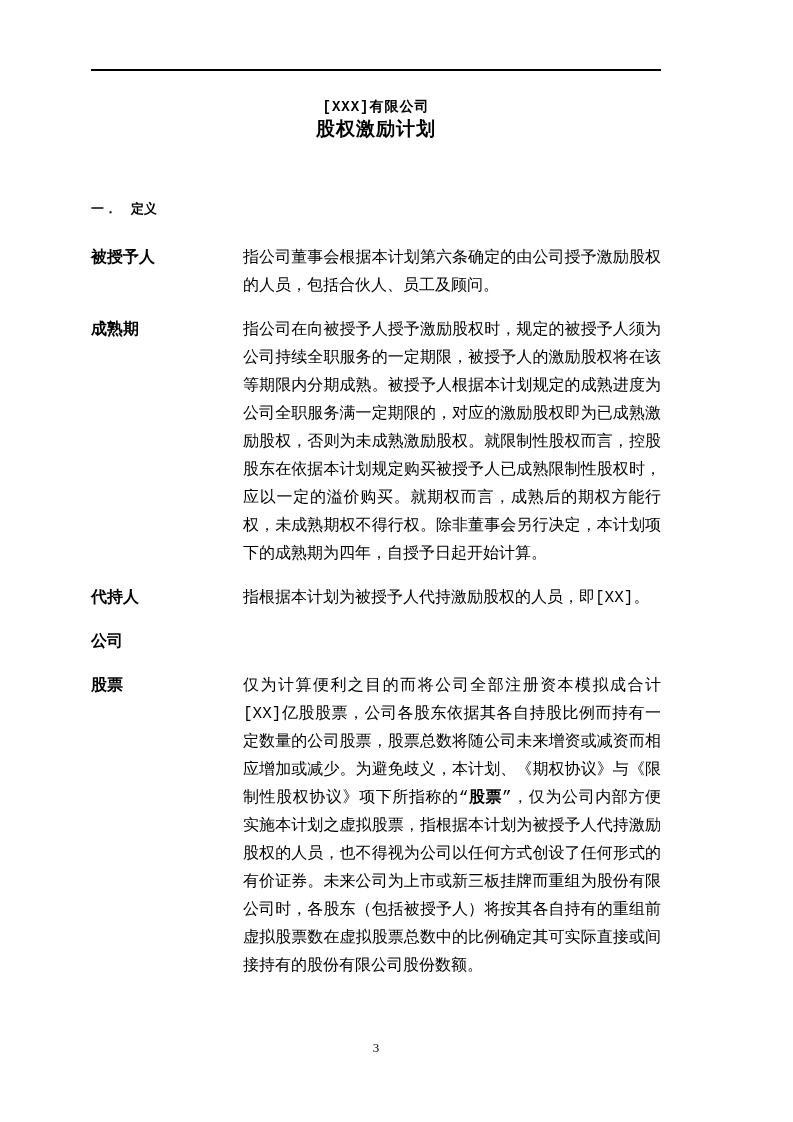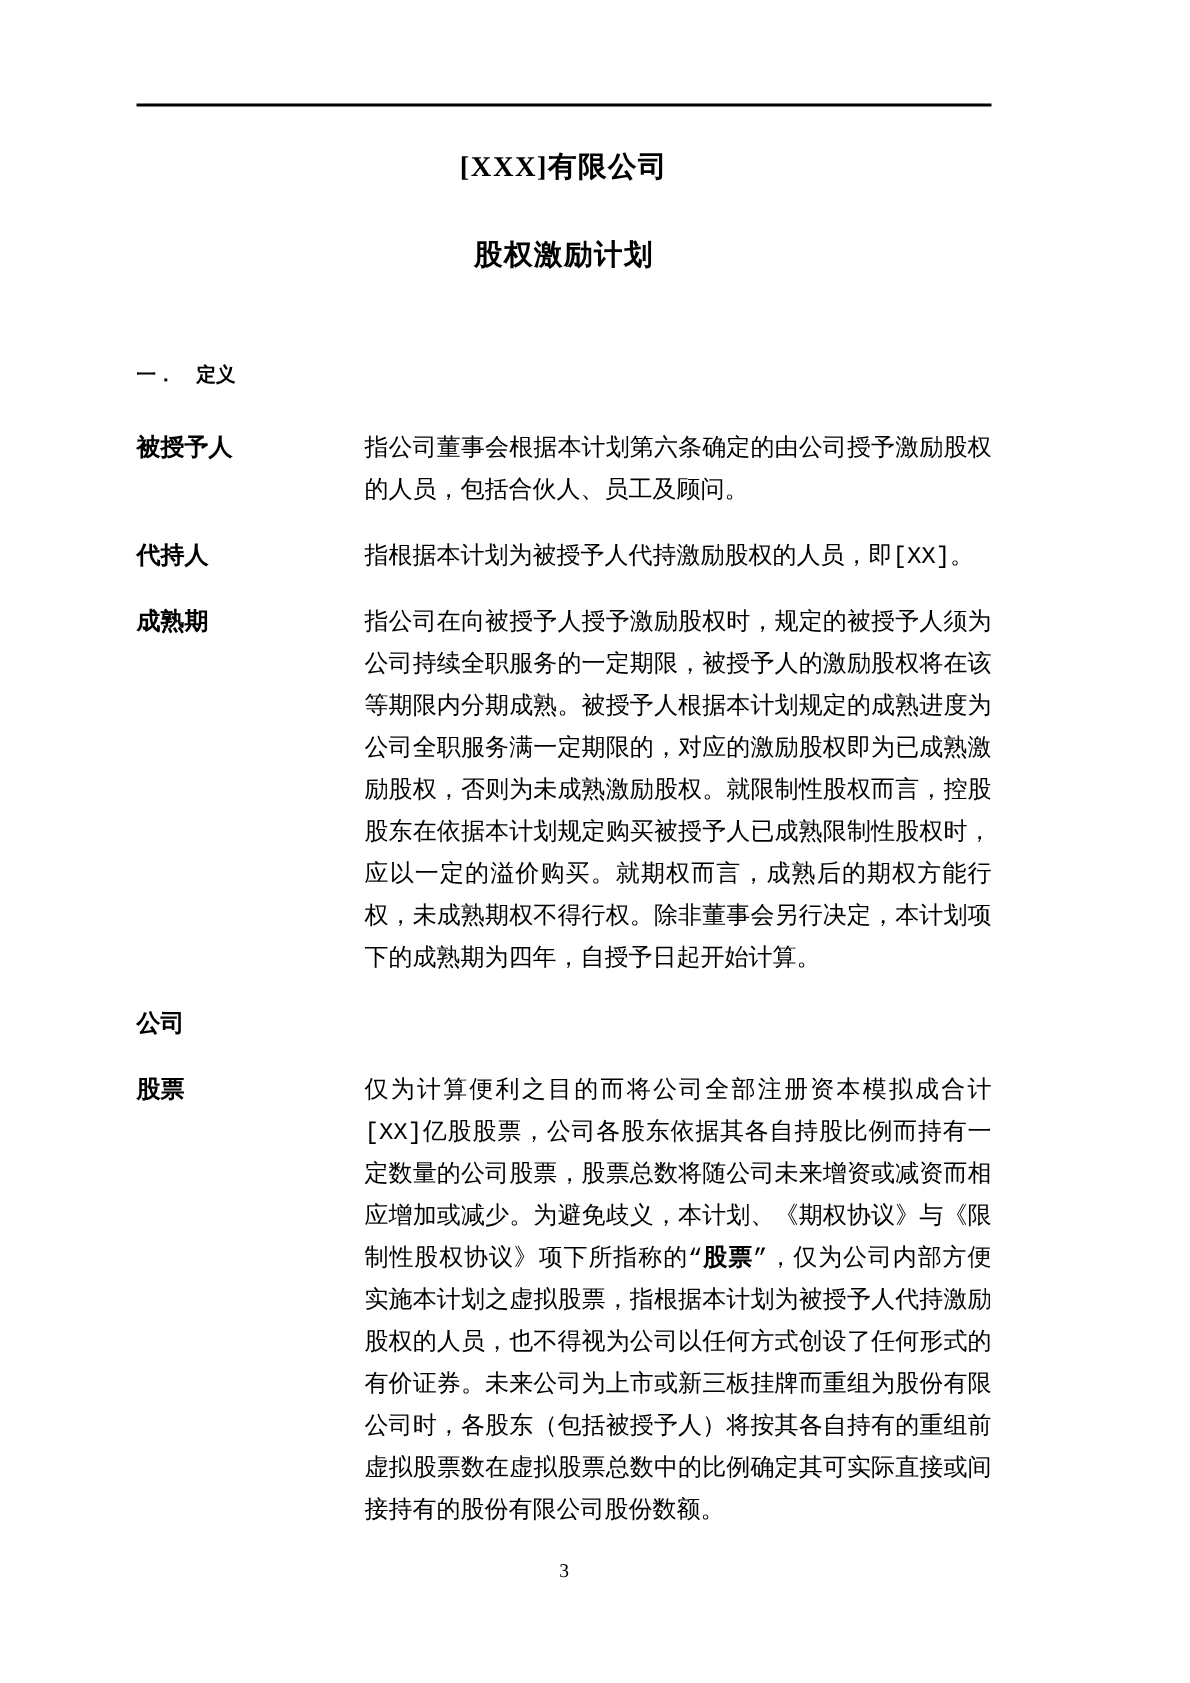--- a/index.html
+++ b/index.html
@@ -15,31 +15,31 @@
     background: #ffffff;
     padding: 0 132px 0 91px;
     overflow: hidden;
   }
   .header-rule {
     border: none;
     border-top: 2px solid #000000;
     margin-top: 69px;
   }
   .doc-title {
-    font-size: 19px;
+    font-size: 14px;
     font-weight: bold;
     text-align: center;
     margin-top: 27px;
     letter-spacing: 1px;
+    font-family: Liberation Mono, monospace;
   }
   .doc-subtitle {
     font-size: 19px;
     font-weight: bold;
     text-align: center;
-    margin-top: 33px;
     letter-spacing: 1px;
   }
   .section-heading {
     margin-top: 58px;
     font-size: 13px;
     font-weight: bold;
   }
   .sec-num { margin-right: 14px; }
   .definitions { margin-top: 26px; font-family: Liberation Mono, monospace; }
   .def-row {
@@ -84,26 +84,26 @@
   <div class="section-heading">
     <span class="sec-num">一．</span><span class="sec-label">定义</span>
   </div>
 
   <div class="definitions" id="definitions">
       <div class="def-row">
         <div class="def-term">被授予人</div>
         <div class="def-body"><span class="seg">指公司董事会根据本计划第六条确定的由公司授予激励股权的人员，包括合伙人、员工及顾问。</span></div>
       </div>
       <div class="def-row">
+        <div class="def-term">成熟期</div>
+        <div class="def-body"><span class="seg">指公司在向被授予人授予激励股权时，规定的被授予人须为公司持续全职服务的一定期限，被授予人的激励股权将在该等期限内分期成熟。被授予人根据本计划规定的成熟进度为公司全职服务满一定期限的，对应的激励股权即为已成熟激励股权，否则为未成熟激励股权。就限制性股权而言，控股股东在依据本计划规定购买被授予人已成熟限制性股权时，应以一定的溢价购买。就期权而言，成熟后的期权方能行权，未成熟期权不得行权。除非董事会另行决定，本计划项下的成熟期为四年，自授予日起开始计算。</span></div>
+      </div>
+      <div class="def-row">
         <div class="def-term">代持人</div>
         <div class="def-body"><span class="seg">指根据本计划为被授予人代持激励股权的人员，即[XX]。</span></div>
-      </div>
-      <div class="def-row">
-        <div class="def-term">成熟期</div>
-        <div class="def-body"><span class="seg">指公司在向被授予人授予激励股权时，规定的被授予人须为公司持续全职服务的一定期限，被授予人的激励股权将在该等期限内分期成熟。被授予人根据本计划规定的成熟进度为公司全职服务满一定期限的，对应的激励股权即为已成熟激励股权，否则为未成熟激励股权。就限制性股权而言，控股股东在依据本计划规定购买被授予人已成熟限制性股权时，应以一定的溢价购买。就期权而言，成熟后的期权方能行权，未成熟期权不得行权。除非董事会另行决定，本计划项下的成熟期为四年，自授予日起开始计算。</span></div>
       </div>
       <div class="def-row">
         <div class="def-term">公司</div>
       </div>
       <div class="def-row">
         <div class="def-term">股票</div>
         <div class="def-body"><span class="seg">仅为计算便利之目的而将公司全部注册资本模拟成合计[XX]亿股股票，公司各股东依据其各自持股比例而持有一定数量的公司股票，股票总数将随公司未来增资或减资而相应增加或减少。为避免歧义，本计划、《期权协议》与《限制性股权协议》项下所指称的“</span><span class="seg-bold">股票</span><span class="seg">”，仅为公司内部方便实施本计划之虚拟股票，指根据本计划为被授予人代持激励股权的人员，也不得视为公司以任何方式创设了任何形式的有价证券。未来公司为上市或新三板挂牌而重组为股份有限公司时，各股东（包括被授予人）将按其各自持有的重组前虚拟股票数在虚拟股票总数中的比例确定其可实际直接或间接持有的股份有限公司股份数额。</span></div>
       </div>
     </div>
 

